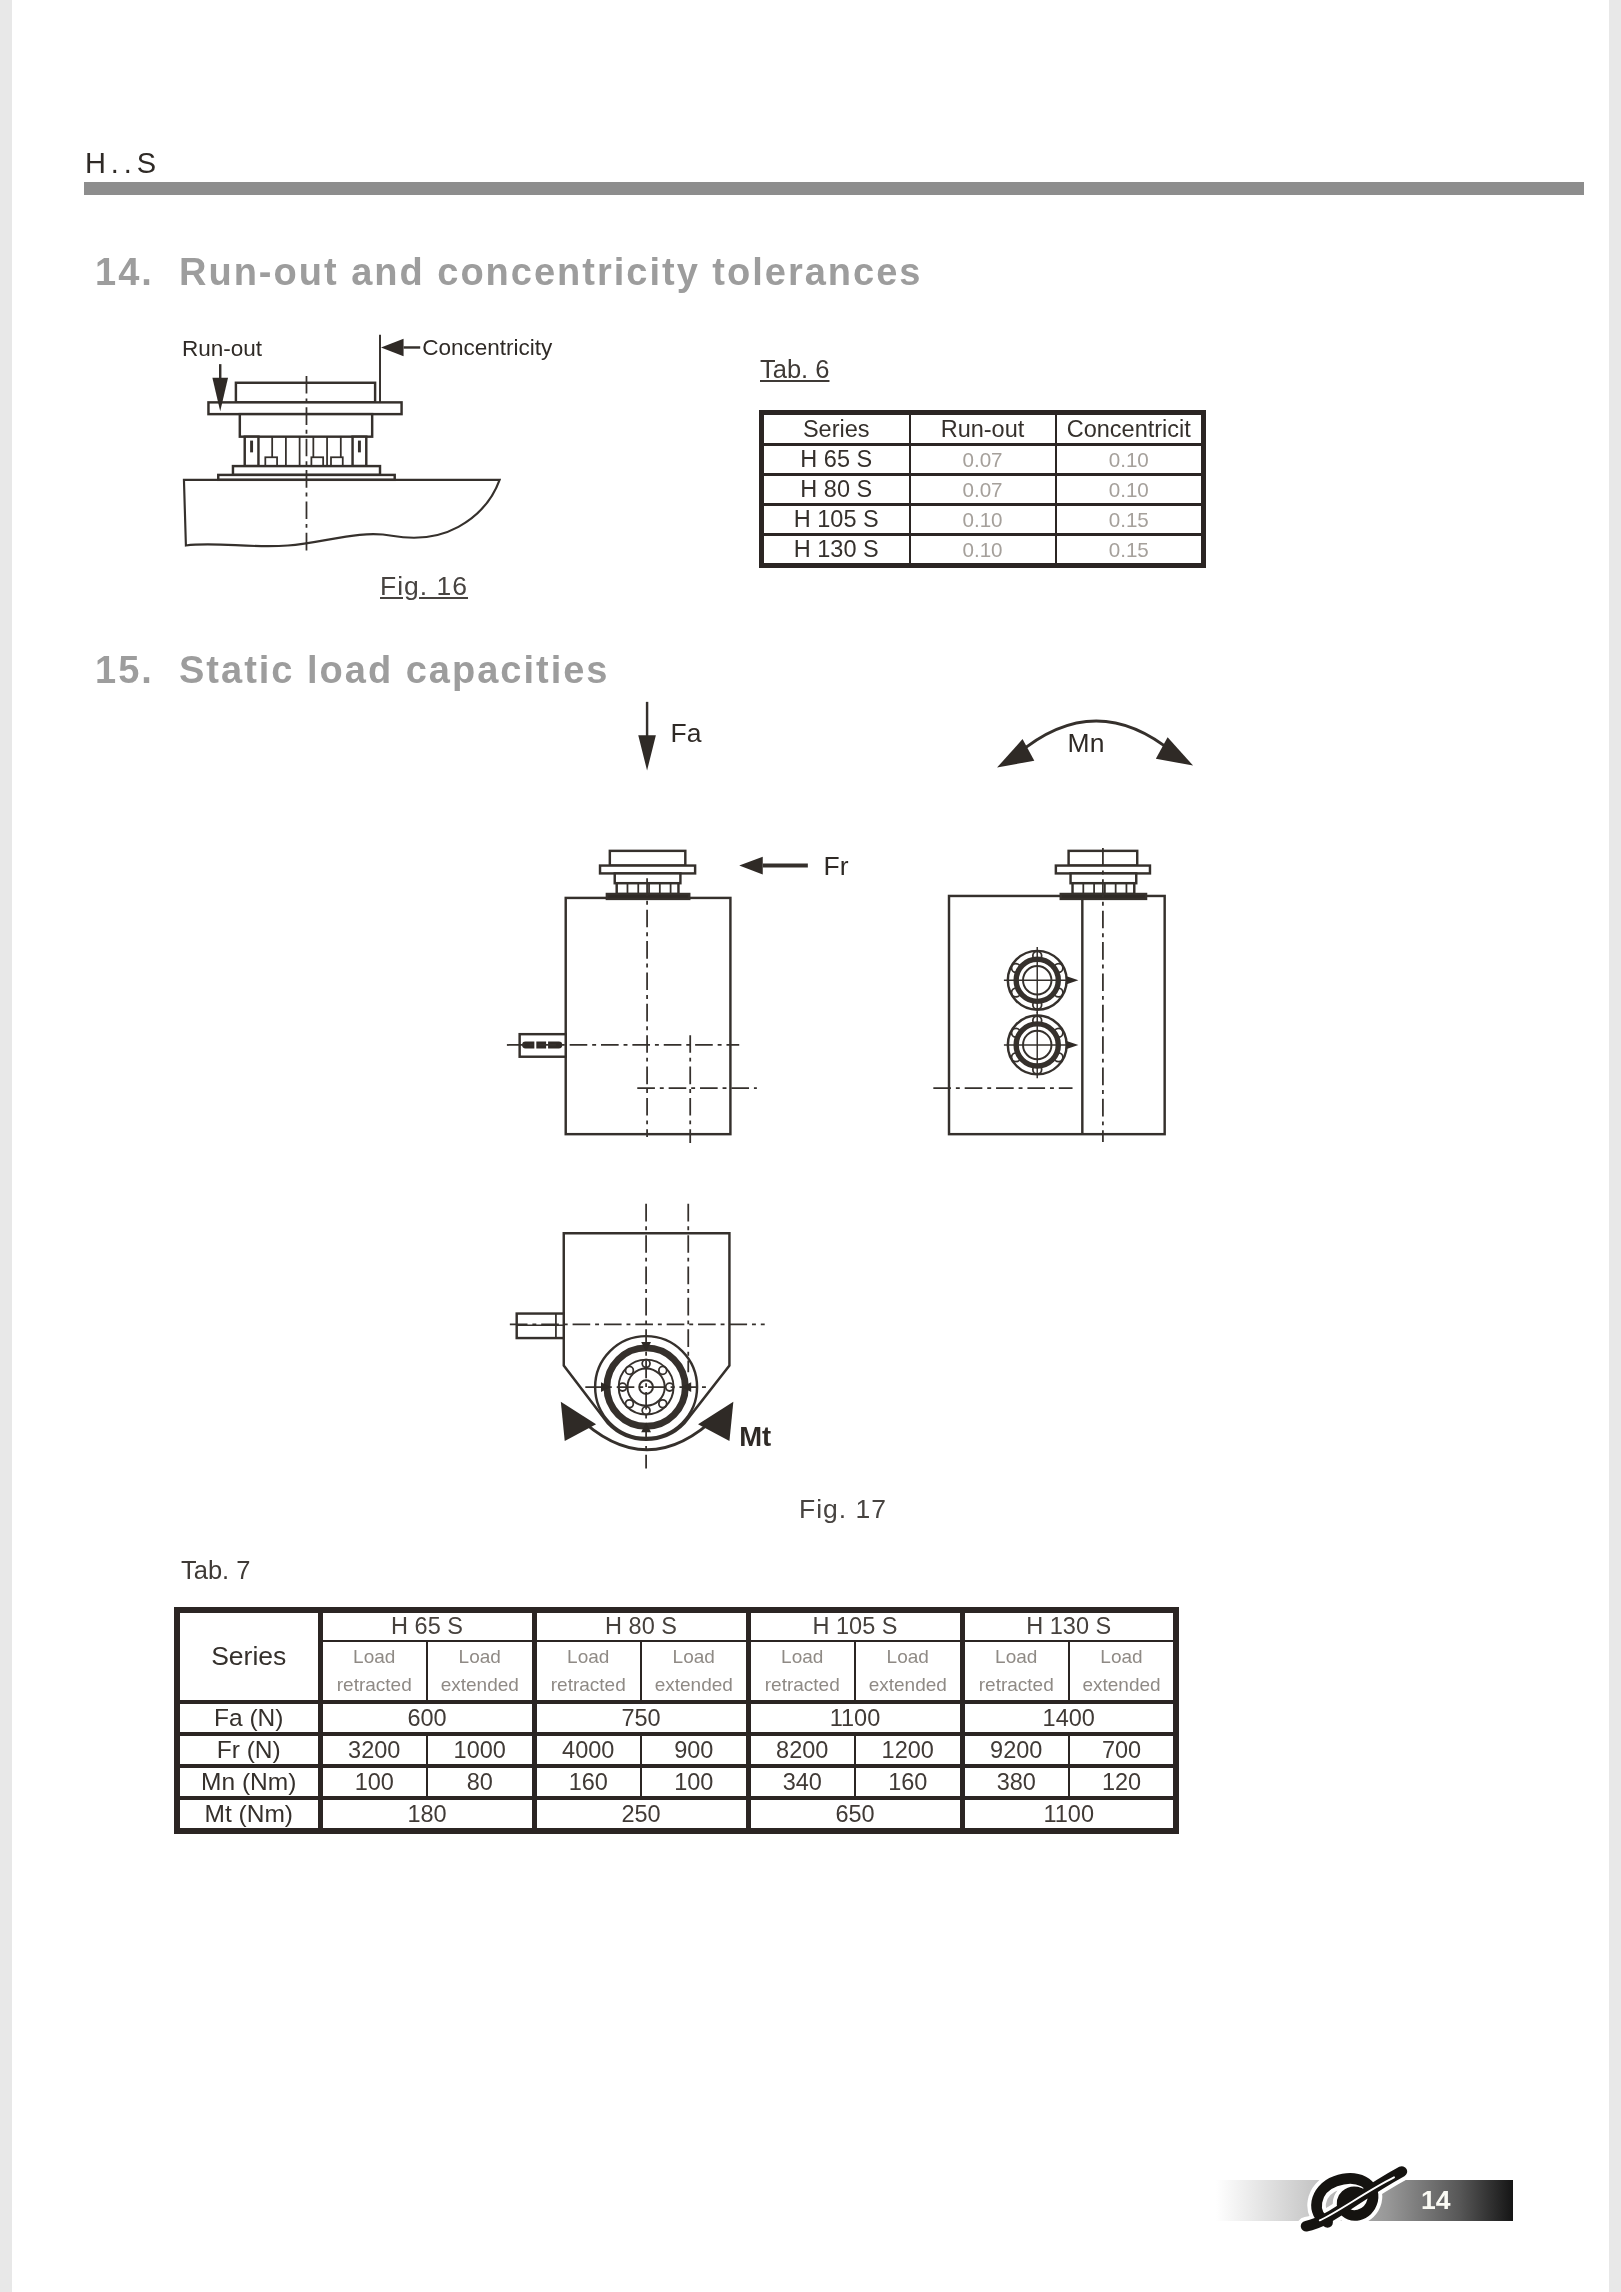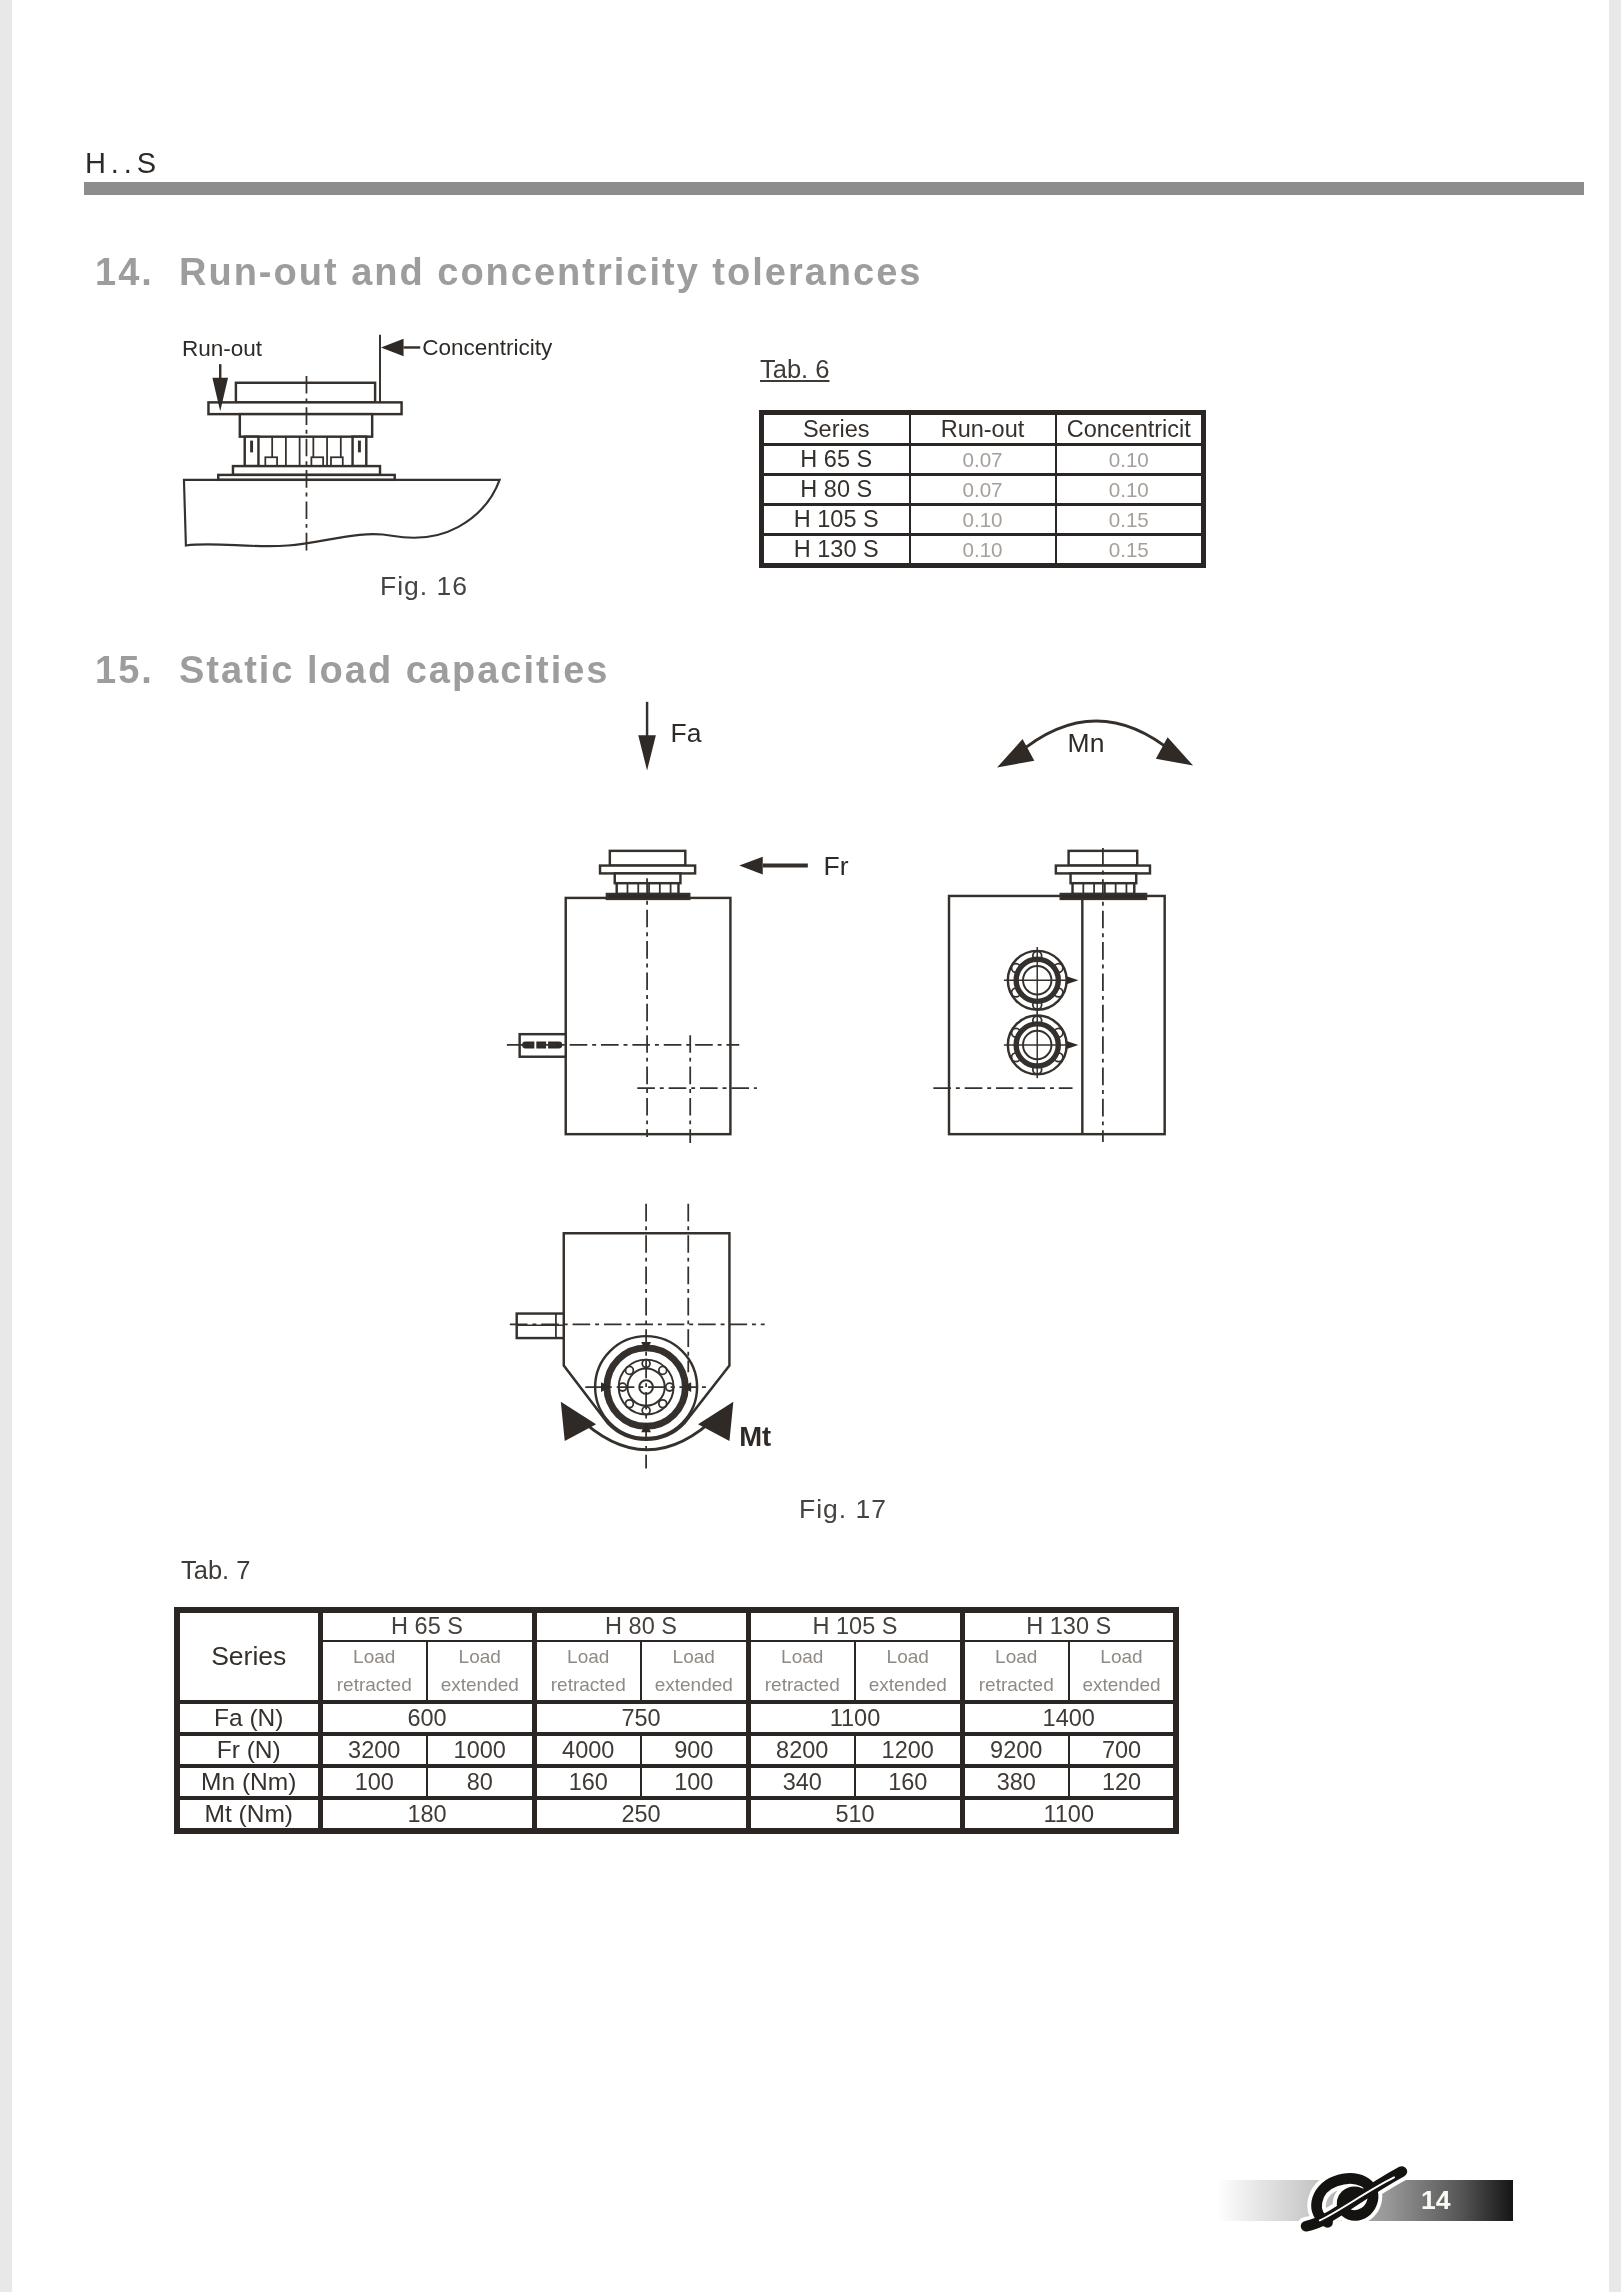--- a/index.html
+++ b/index.html
@@ -106,21 +106,21 @@
 
       <path d="M60 162 L382 162 C374 184 358 200 340 210 C318 222 294 223 272 219 C238 213 204 226 166 229 C128 232 92 225 62 229 Z" stroke-width="2.2"></path>
 
       <line x1="185" y1="56" x2="185" y2="236" stroke-width="1.8" stroke-dasharray="18 5 4 5"></line>
     </g>
     <polygon points="89,58 105,58 97,92" fill="#2f2a26"></polygon>
     <polygon points="261,27 284,18 284,36" fill="#2f2a26"></polygon>
     <text x="58" y="36" font-size="23">Run-out</text>
     <text x="303" y="35" font-size="23">Concentricity</text>
   </svg>
-  <div class="abs fig-caption" style="left:368px;top:571px;">Fig. 16</div>
+  <div class="abs fig-caption" style="left:368px;top:571px;text-decoration:underline;">Fig. 16</div>
 
   <div class="abs tab-label" id="tab6-label">Tab. 6</div>
   <div class="abs" id="tab6">
     <table>
       <colgroup>
           <col style="width:148px">
           <col style="width:146px">
           <col style="width:148px">
         </colgroup>
       <tbody>
@@ -356,21 +356,21 @@
         <td>100</td>
         <td class="gb">340</td>
         <td>160</td>
         <td class="gb">380</td>
         <td>120</td>
       </tr>
       <tr class="data">
         <th class="rl">Mt (Nm)</th>
         <td class="gb" colspan="2">180</td>
         <td class="gb" colspan="2">250</td>
-        <td class="gb" colspan="2">510</td>
+        <td class="gb" colspan="2">650</td>
         <td class="gb" colspan="2">1100</td>
       </tr>
     </tbody>
       </table>
   </div>
 
 
   <div class="abs" id="footer-bar"></div>
   <svg class="abs" style="left:1286px;top:2152px;" width="110" height="82" viewBox="0 0 112 84">
     <g fill="none" stroke-linecap="round">

